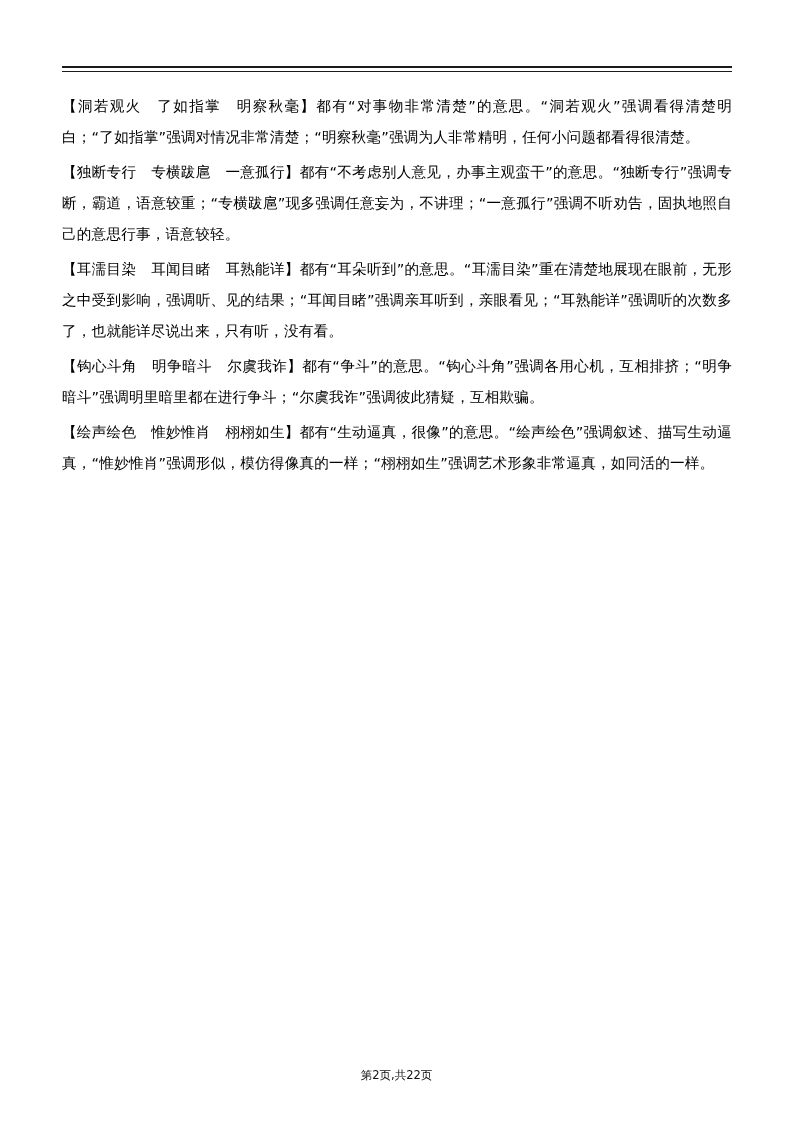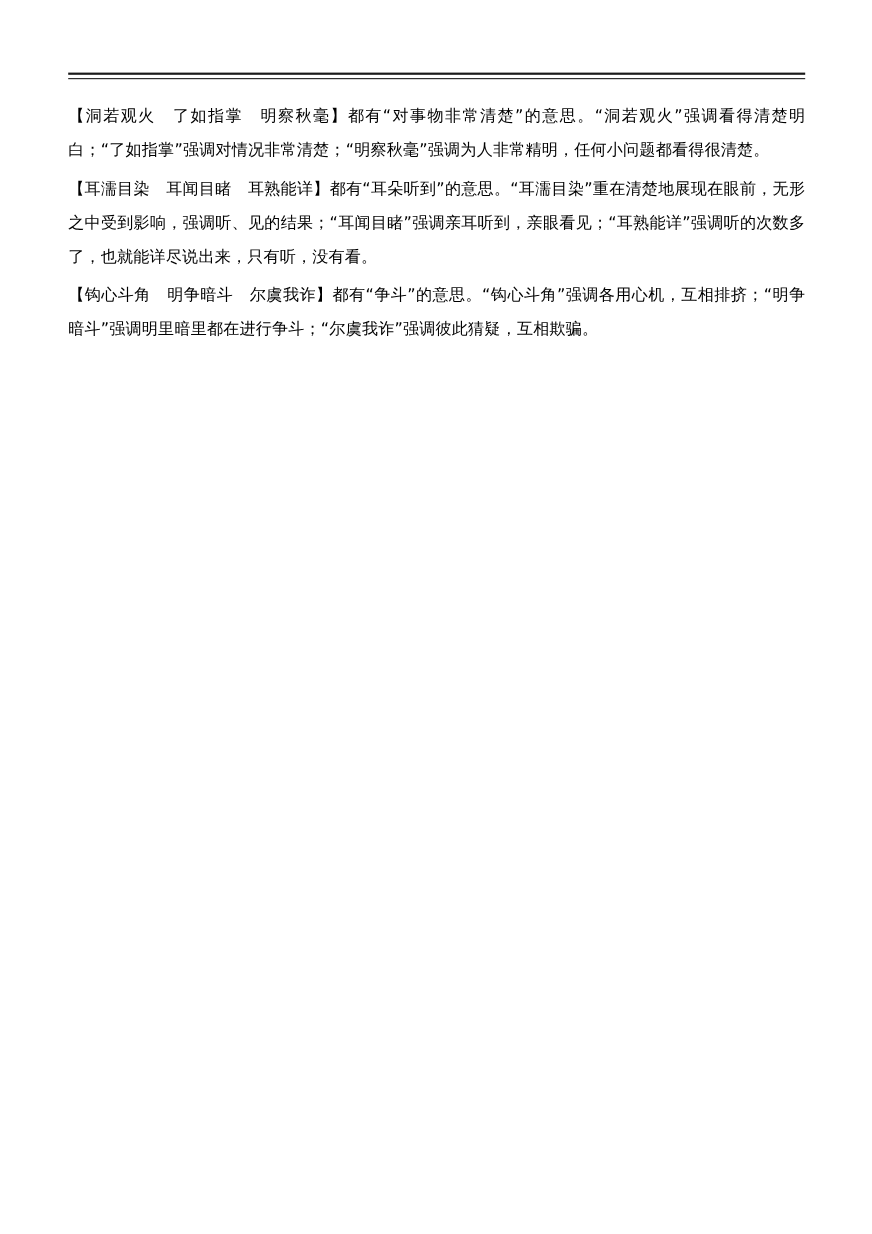--- a/index.html
+++ b/index.html
@@ -67,17 +67,20 @@
 <body>
 
 <div class="page">
 
   <div class="content">
     <div class="rule-top"></div>
     <div class="rule-gap"></div>
     <div class="rule-bottom"></div>
 
     <p class="para">【洞若观火　了如指掌　明察秋毫】都有“对事物非常清楚”的意思。“洞若观火”强调看得清楚明白；“了如指掌”强调对情况非常清楚；“明察秋毫”强调为人非常精明，任何小问题都看得很清楚。</p>
+    <p class="para">【独断专行　专横跋扈　一意孤行】都有“不考虑别人意见，办事主观蛮干”的意思。“独断专行”强调专断，霸道，语意较重；“专横跋扈”现多强调任意妄为，不讲理；“一意孤行”强调不听劝告，固执地照自己的意思行事，语意较轻。</p>
     <p class="para">【耳濡目染　耳闻目睹　耳熟能详】都有“耳朵听到”的意思。“耳濡目染”重在清楚地展现在眼前，无形之中受到影响，强调听、见的结果；“耳闻目睹”强调亲耳听到，亲眼看见；“耳熟能详”强调听的次数多了，也就能详尽说出来，只有听，没有看。</p>
     <p class="para">【钩心斗角　明争暗斗　尔虞我诈】都有“争斗”的意思。“钩心斗角”强调各用心机，互相排挤；“明争暗斗”强调明里暗里都在进行争斗；“尔虞我诈”强调彼此猜疑，互相欺骗。</p>
+    <p class="para">【绘声绘色　惟妙惟肖　栩栩如生】都有“生动逼真，很像”的意思。“绘声绘色”强调叙述、描写生动逼真，“惟妙惟肖”强调形似，模仿得像真的一样；“栩栩如生”强调艺术形象非常逼真，如同活的一样。</p>
   </div>
 
+  <div class="footer">第2页,共22页</div>
 </div>
 
 </body></html>

